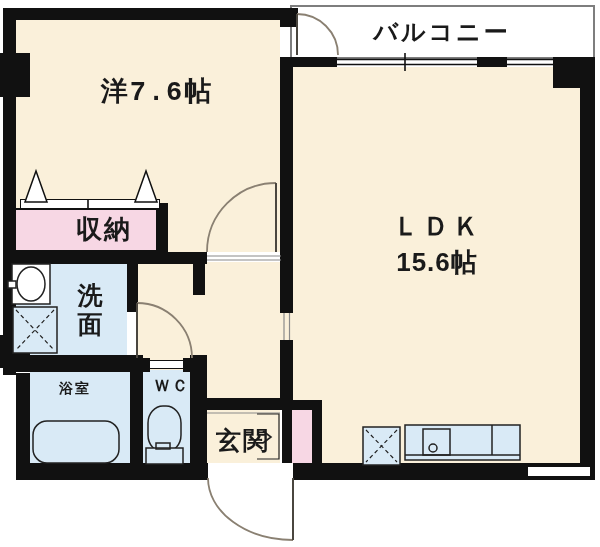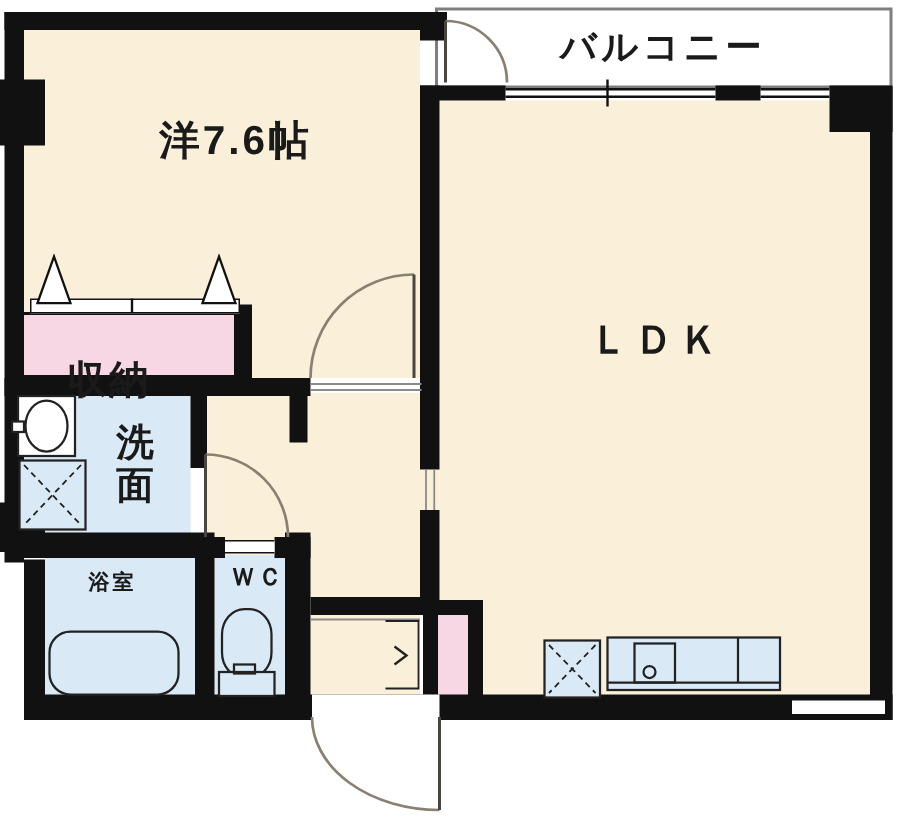--- a/index.html
+++ b/index.html
@@ -166,24 +166,26 @@
       <rect class="fixture" x="423" y="429" width="27" height="26"></rect>
       <circle class="fixture" cx="433" cy="448" r="4"></circle>
     </g>
 
     <g>
       <polyline class="fixture" style="stroke-width:1.2px" points="257,414 279,414 279,459 257,459" fill="none"></polyline>
       <polyline class="fixture" style="stroke-width:1.6px" points="263,431 271,437 263,443" fill="none"></polyline>
     </g>
   </svg>
 
-  <div class="label" style="left:157px;top:94px;font-size:27px;letter-spacing:2px;">洋7.6帖</div>
+  <div class="label" style="left:157px;top:94px;font-size:27px;letter-spacing:2px;font-family:Liberation Mono, monospace;">洋7.6帖</div>
   <div class="label" style="left:438px;top:227px;font-size:26px;letter-spacing:4px;">ＬＤＫ</div>
   <div class="label" style="left:442px;top:32px;font-size:24px;letter-spacing:3px;">バルコニー</div>
-  <div class="label" style="left:73px;top:230px;font-size:26px;letter-spacing:2px;margin-top:24px;">収納</div>
+  <div class="label" style="left:437px;top:263px;font-size:26px;letter-spacing:1px;">15.6帖</div>
+  <div class="label" style="left:104px;top:230px;font-size:26px;letter-spacing:2px;">収納</div>
   <div class="label vstack" style="left:90px;top:310px;font-size:25px;">
     <span>洗</span>
     <span>面</span>
   </div>
   <div class="label" style="left:75px;top:388px;font-size:14px;letter-spacing:2px;">浴室</div>
   <div class="label" style="left:172px;top:386px;font-size:16px;letter-spacing:2px;">ＷＣ</div>
+  <div class="label" style="left:243px;top:440px;font-size:25px;letter-spacing:2px;">玄関</div>
 
 </div>
 
 </body></html>

